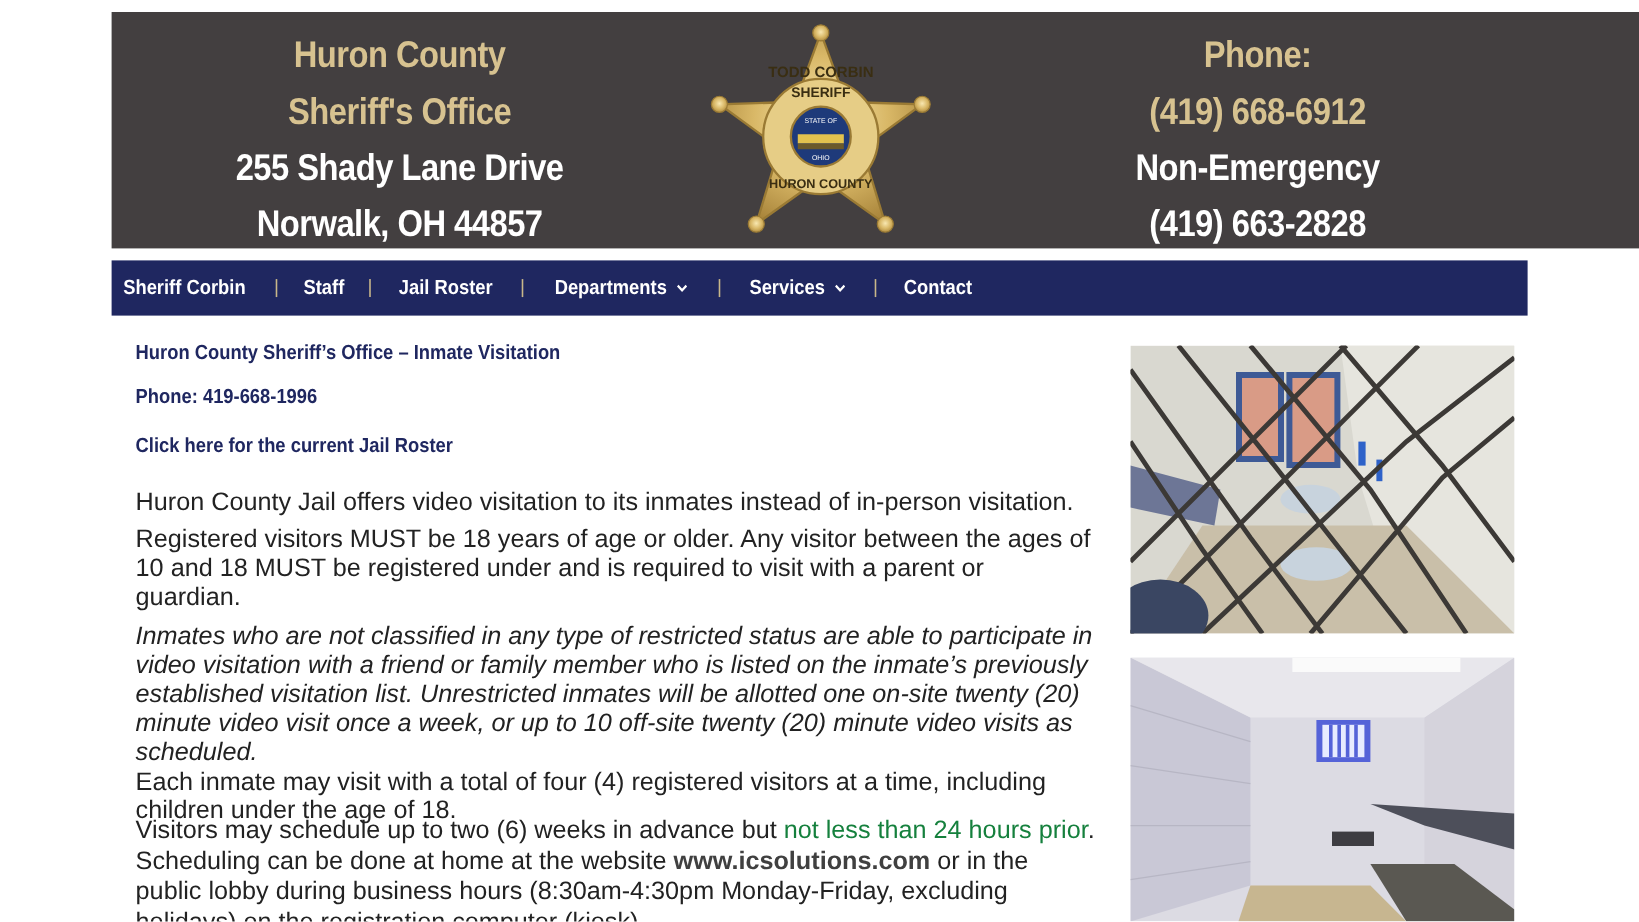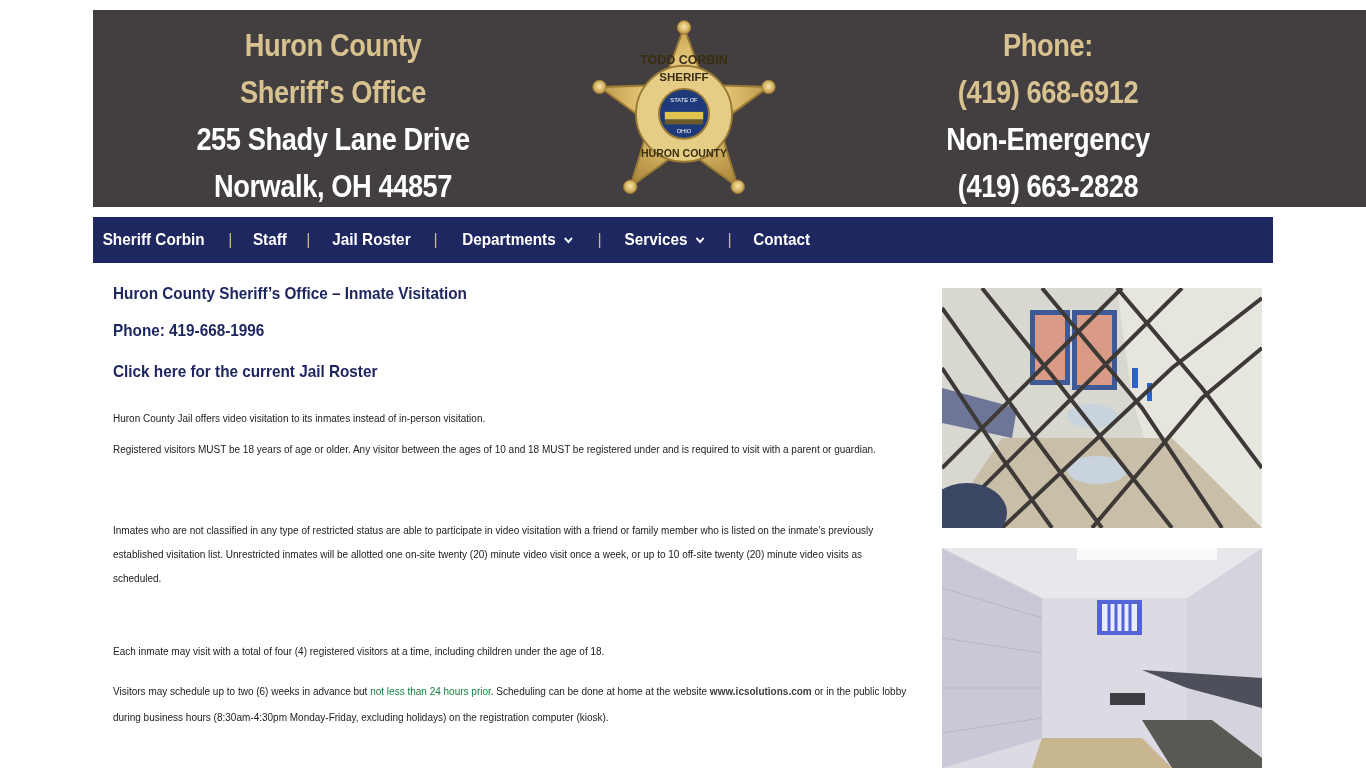--- a/index.html
+++ b/index.html
@@ -52,25 +52,25 @@
     color: #1f2760; font-weight: bold; font-size: 17px;
     transform: scaleX(0.9); transform-origin: left center;
     white-space: nowrap;
   }
   .h1 { position: absolute; top: 0; }
   .h2 { position: absolute; top: 37px; }
   .h3 { position: absolute; top: 78px; cursor: pointer; }
 
   .para {
     position: absolute; left: 0; width: 800px;
-    font-size: 10px; line-height: 24px; color: #222222;
+    font-size: 21px; line-height: 24px; color: #222222;
   }
   .p1 { top: 123px; }
   .p2 { top: 154px; }
-  .p3 { top: 235px; }
+  .p3 { top: 235px; font-style: italic; }
   .p4 { top: 356px; }
   .p5 { top: 395px; line-height: 25.5px; }
   .bold { font-weight: normal; color: #15803d; }
   .link { font-weight: bold; color: #404040; cursor: pointer; }
 
   
   .photo { position: absolute; left: 942px; width: 320px; overflow: hidden; }
   .photo1 { top: 288px; height: 240px; }
   .photo2 { top: 548px; height: 220px; }
 </style>

